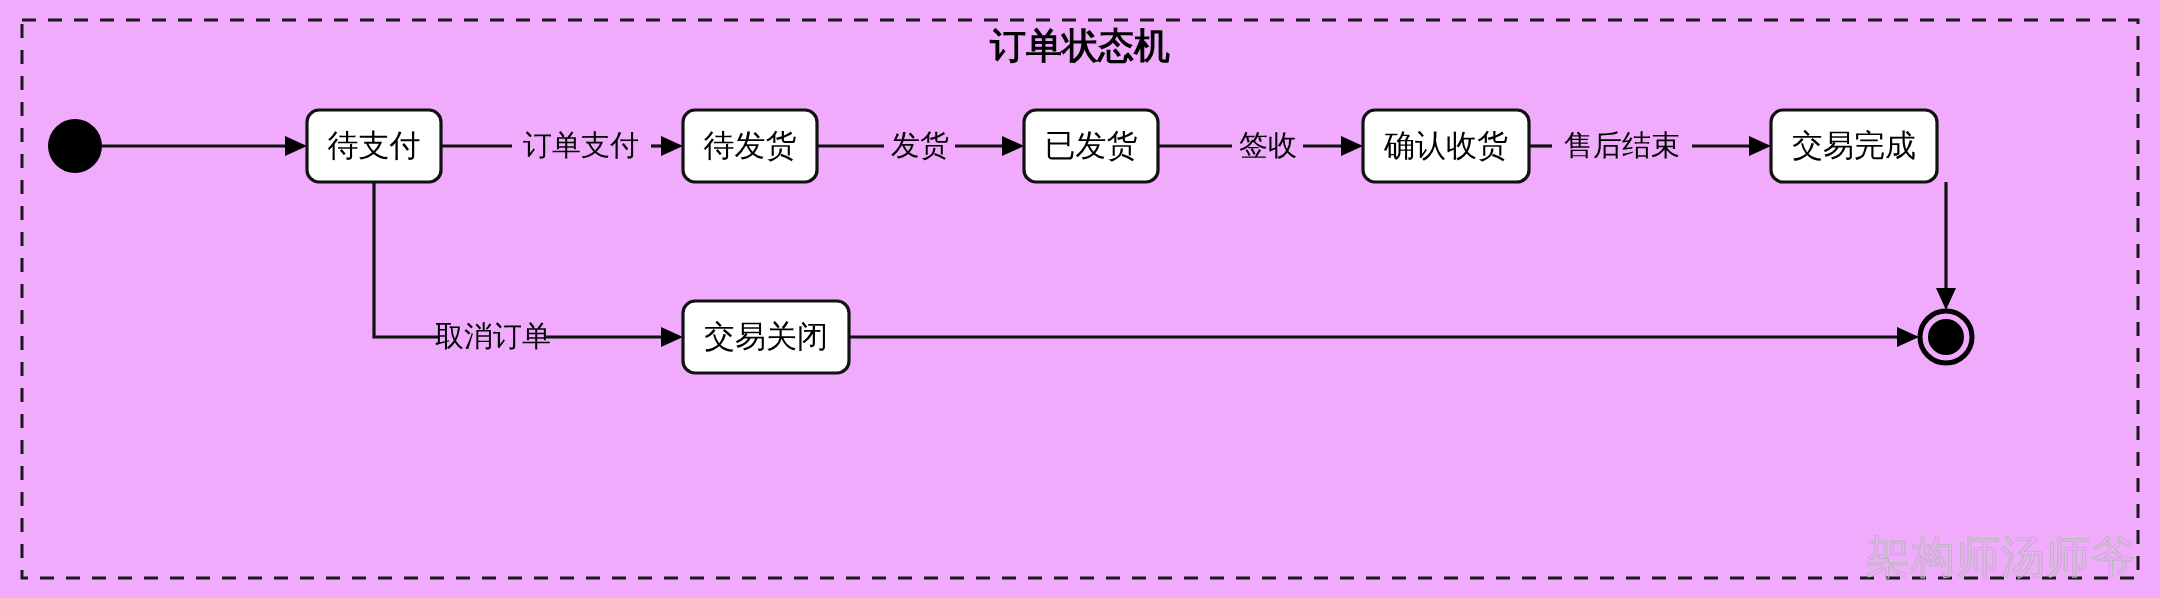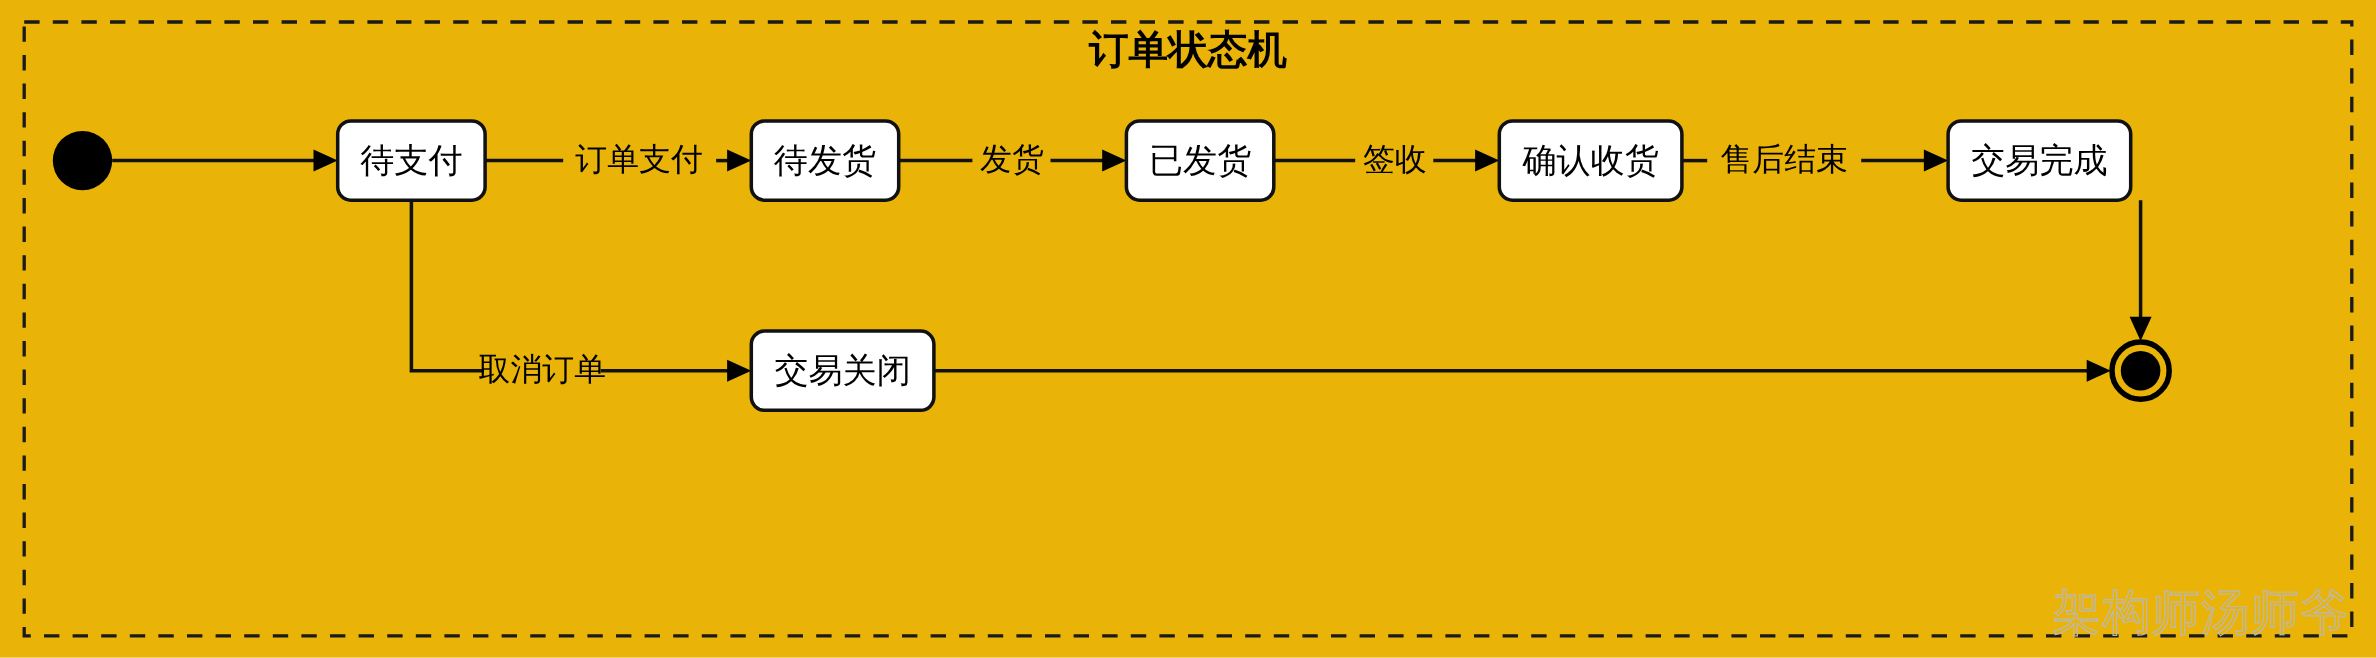--- a/index.html
+++ b/index.html
@@ -4,21 +4,21 @@
 <style>
   html, body {
     margin: 0;
     padding: 0;
     background: #ffffff;
   }
   #stage {
     position: relative;
     width: 2160px;
     height: 598px;
-    background: #eab308;
+    background: #f0abfc;
     overflow: hidden;
     font-family: "Liberation Sans", "DejaVu Sans", sans-serif;
   }
   #diagram-svg {
     position: absolute;
     left: 0;
     top: 0;
     width: 2160px;
     height: 598px;
   }

